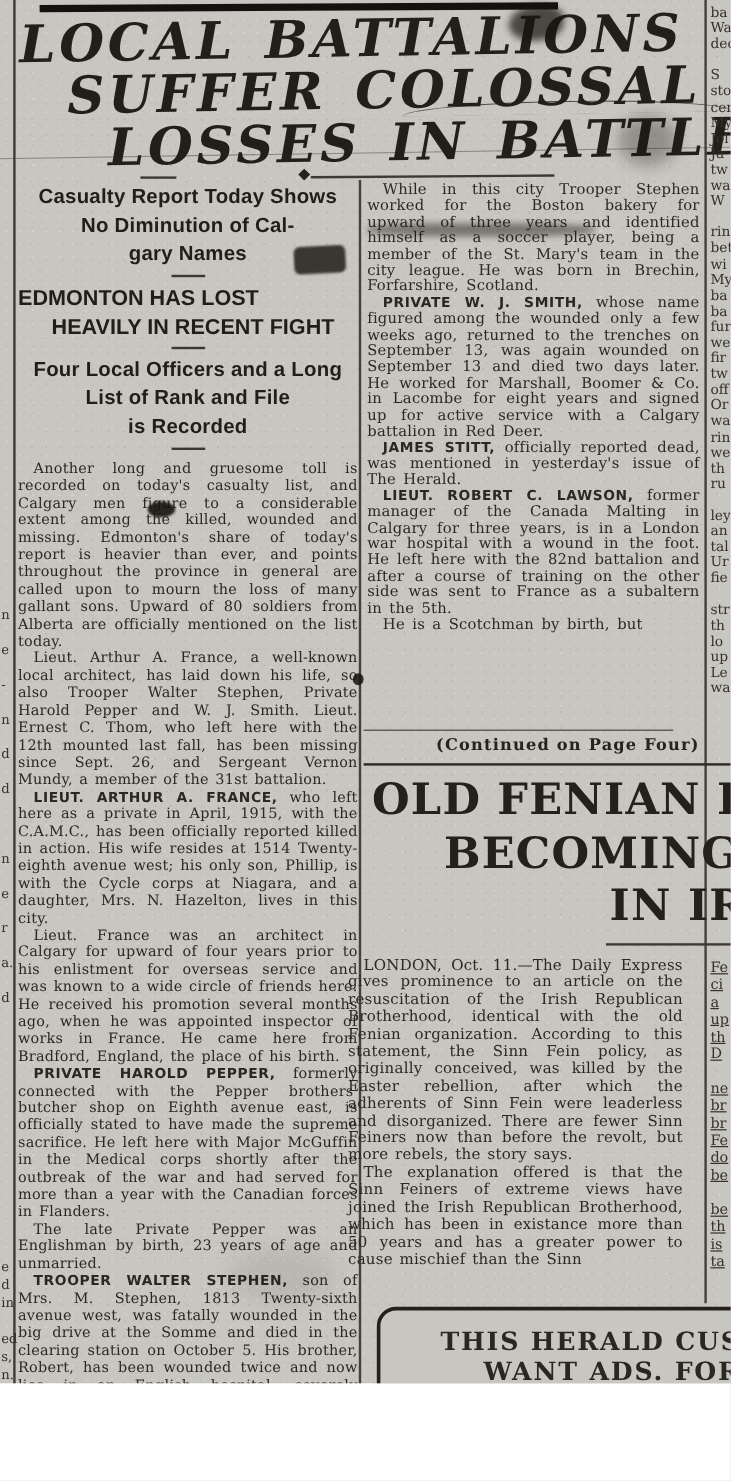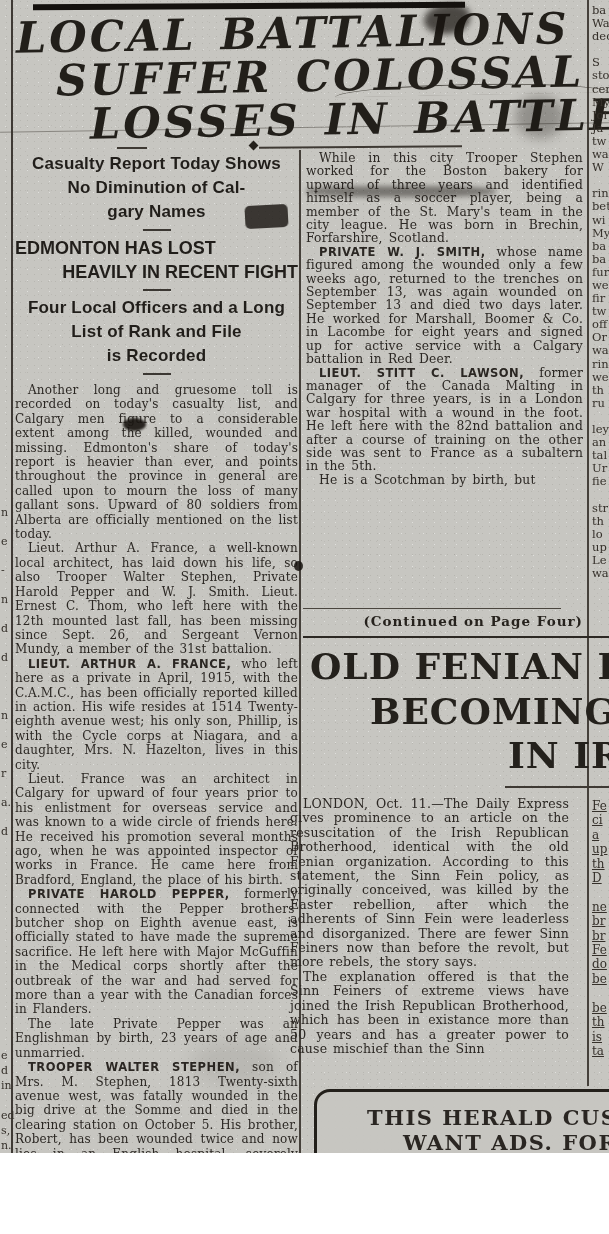--- a/index.html
+++ b/index.html
@@ -38,21 +38,21 @@
   .hl1{left:16px;top:8px;}
   .hl2{left:56px;top:51px;}
   .hl3{left:90px;top:94px;}
   
   .col{position:absolute;z-index:2;}
   .col1{left:15px;top:152px;width:283px;}
   .col2{left:306px;top:152px;width:277px;}
   .deck{font-family:"Liberation Sans",sans-serif;font-weight:bold;font-size:17px;line-height:24px;
     letter-spacing:.2px;color:#211e1a;text-align:center;white-space:pre-line;}
   .sub-line{font-family:"Liberation Sans",sans-serif;font-weight:bold;font-size:18px;line-height:24px;color:#211e1a;}
-  .sub-ind{margin-left:8px;text-align:right;}
+  .sub-ind{margin-left:28px;}
   .sdiv{width:28px;border-top:2px solid #3b3732;margin:5px auto;}
   .body-p{margin:0;text-indent:13px;text-align:justify;font-size:12px;line-height:14.4px;
     letter-spacing:.2px;word-spacing:1.5px;}
   .col2 .body-p{font-size:12.3px;line-height:13.4px;word-spacing:2px;}
   .lead{font-family:"DejaVu Sans",sans-serif;font-weight:bold;font-size:11.5px;letter-spacing:.5px;}
   .bodywrap{margin-top:8px;}
   .continued{position:absolute;left:306px;top:613px;width:277px;text-align:right;
     font-weight:bold;font-size:13.5px;letter-spacing:1px;color:#26221d;z-index:2;}
   
   .fen-hl{position:absolute;font-family:"DejaVu Serif",serif;font-weight:bold;font-size:36px;
@@ -136,21 +136,22 @@
       <p class="body-p"><span class="lead"></span><span>Lieut. France was an architect in Calgary for upward of four years prior to his enlistment for overseas service and was known to a wide circle of friends here. He received his promotion several months ago, when he was appointed inspector of works in France. He came here from Bradford, England, the place of his birth.</span></p>
       <p class="body-p"><span class="lead">PRIVATE HAROLD PEPPER,</span><span> formerly connected with the Pepper brothers' butcher shop on Eighth avenue east, is officially stated to have made the supreme sacrifice. He left here with Major McGuffin in the Medical corps shortly after the outbreak of the war and had served for more than a year with the Canadian forces in Flanders.</span></p>
       <p class="body-p"><span class="lead"></span><span>The late Private Pepper was an Englishman by birth, 23 years of age and unmarried.</span></p>
       <p class="body-p"><span class="lead">TROOPER WALTER STEPHEN,</span><span> son of Mrs. M. Stephen, 1813 Twenty-sixth avenue west, was fatally wounded in the big drive at the Somme and died in the clearing station on October 5. His brother, Robert, has been wounded twice and now lies in an English hospital, severely wounded.</span></p>
     </div>
   </div>
 
   <div class="col col2">
     <p class="body-p"><span class="lead"></span><span>While in this city Trooper Stephen worked for the Boston bakery for upward of three years and identified himself as a soccer player, being a member of the St. Mary's team in the city league. He was born in Brechin, Forfarshire, Scotland.</span></p>
     <p class="body-p"><span class="lead">PRIVATE W. J. SMITH,</span><span> whose name figured among the wounded only a few weeks ago, returned to the trenches on September 13, was again wounded on September 13 and died two days later. He worked for Marshall, Boomer &amp; Co. in Lacombe for eight years and signed up for active service with a Calgary battalion in Red Deer.</span></p>
-    <p class="body-p"><span class="lead">LIEUT. STITT C. LAWSON,</span><span> former manager of the Canada Malting in Calgary for three years, is in a London war hospital with a wound in the foot. He left here with the 82nd battalion and after a course of training on the other side was sent to France as a subaltern in the 5th.</span></p>
+    <p class="body-p"><span class="lead">JAMES STITT,</span><span> officially reported dead, was mentioned in yesterday's issue of The Herald.</span></p>
+    <p class="body-p"><span class="lead">LIEUT. ROBERT C. LAWSON,</span><span> former manager of the Canada Malting in Calgary for three years, is in a London war hospital with a wound in the foot. He left here with the 82nd battalion and after a course of training on the other side was sent to France as a subaltern in the 5th.</span></p>
     <p class="body-p"><span class="lead"></span><span>He is a Scotchman by birth, but</span></p>
   </div>
   <div class="continued">(Continued on Page Four)</div>
 
   <div class="fen-hl fh1">OLD FENIAN BA</div>
   <div class="fen-hl fh2">BECOMING S</div>
   <div class="fen-hl fh3">IN IRE</div>
   <div class="fenian-body">
     <p class="body-p"><span class="lead"></span><span>LONDON, Oct. 11.—The Daily Express gives prominence to an article on the resuscitation of the Irish Republican Brotherhood, identical with the old Fenian organization. According to this statement, the Sinn Fein policy, as originally conceived, was killed by the Easter rebellion, after which the adherents of Sinn Fein were leaderless and disorganized. There are fewer Sinn Feiners now than before the revolt, but more rebels, the story says.</span></p>
     <p class="body-p"><span class="lead"></span><span>The explanation offered is that the Sinn Feiners of extreme views have joined the Irish Republican Brotherhood, which has been in existance more than 50 years and has a greater power to cause mischief than the Sinn</span></p>

